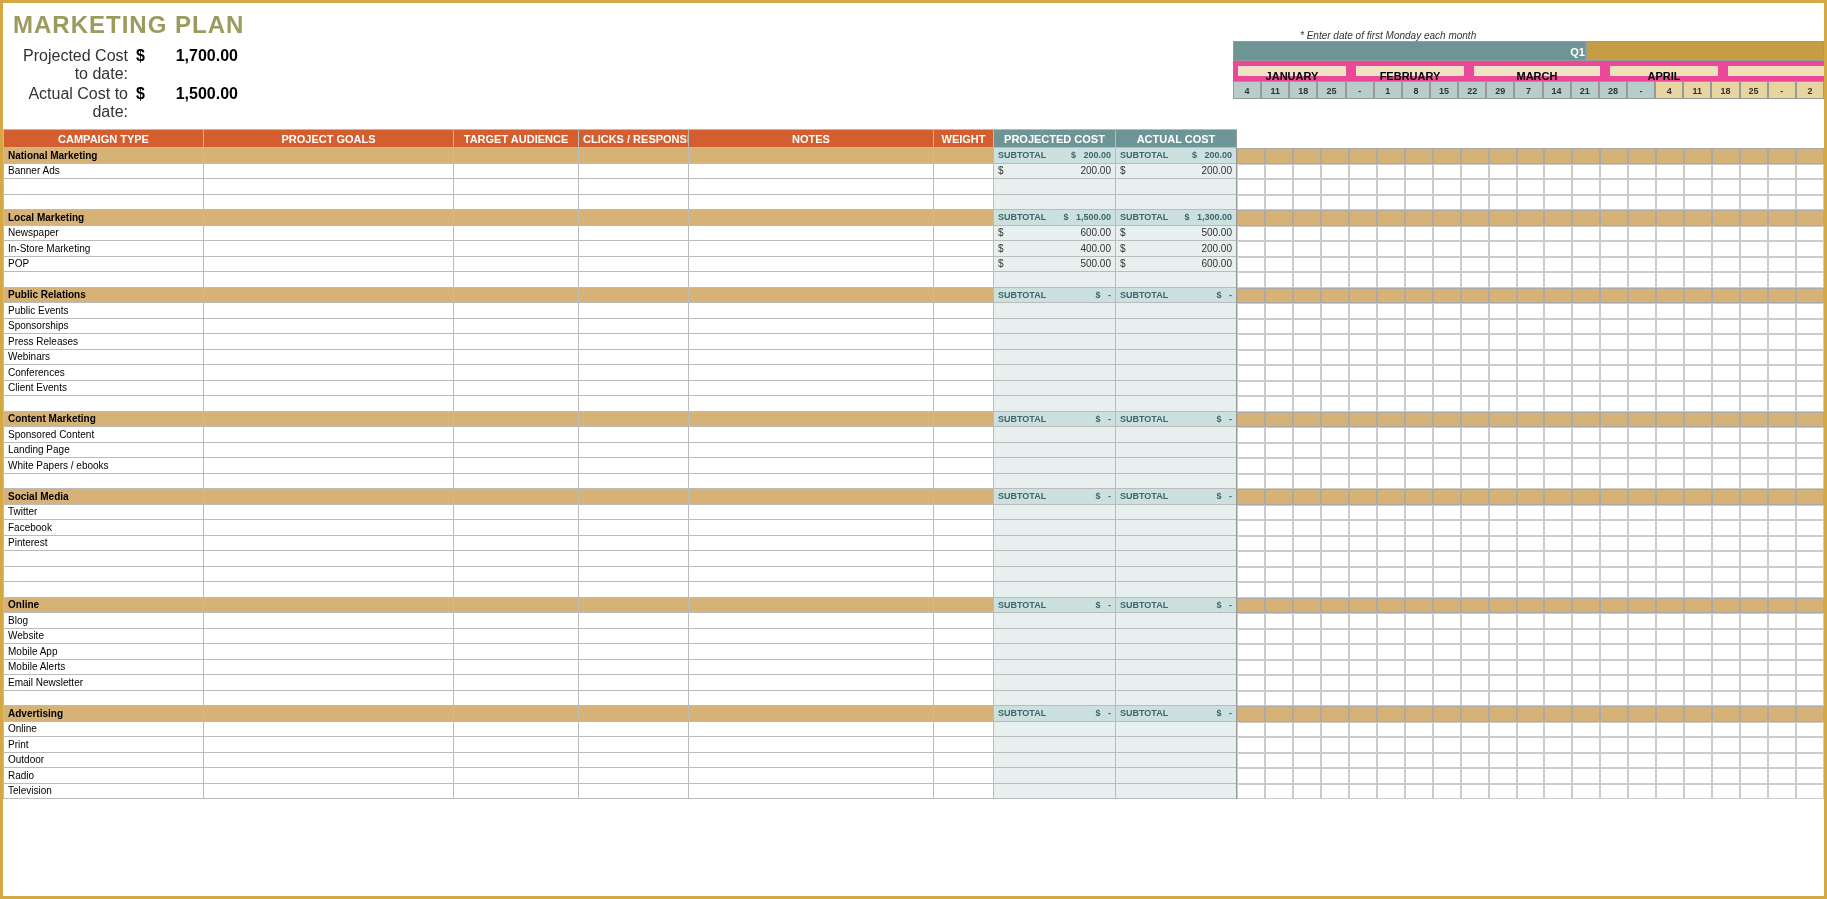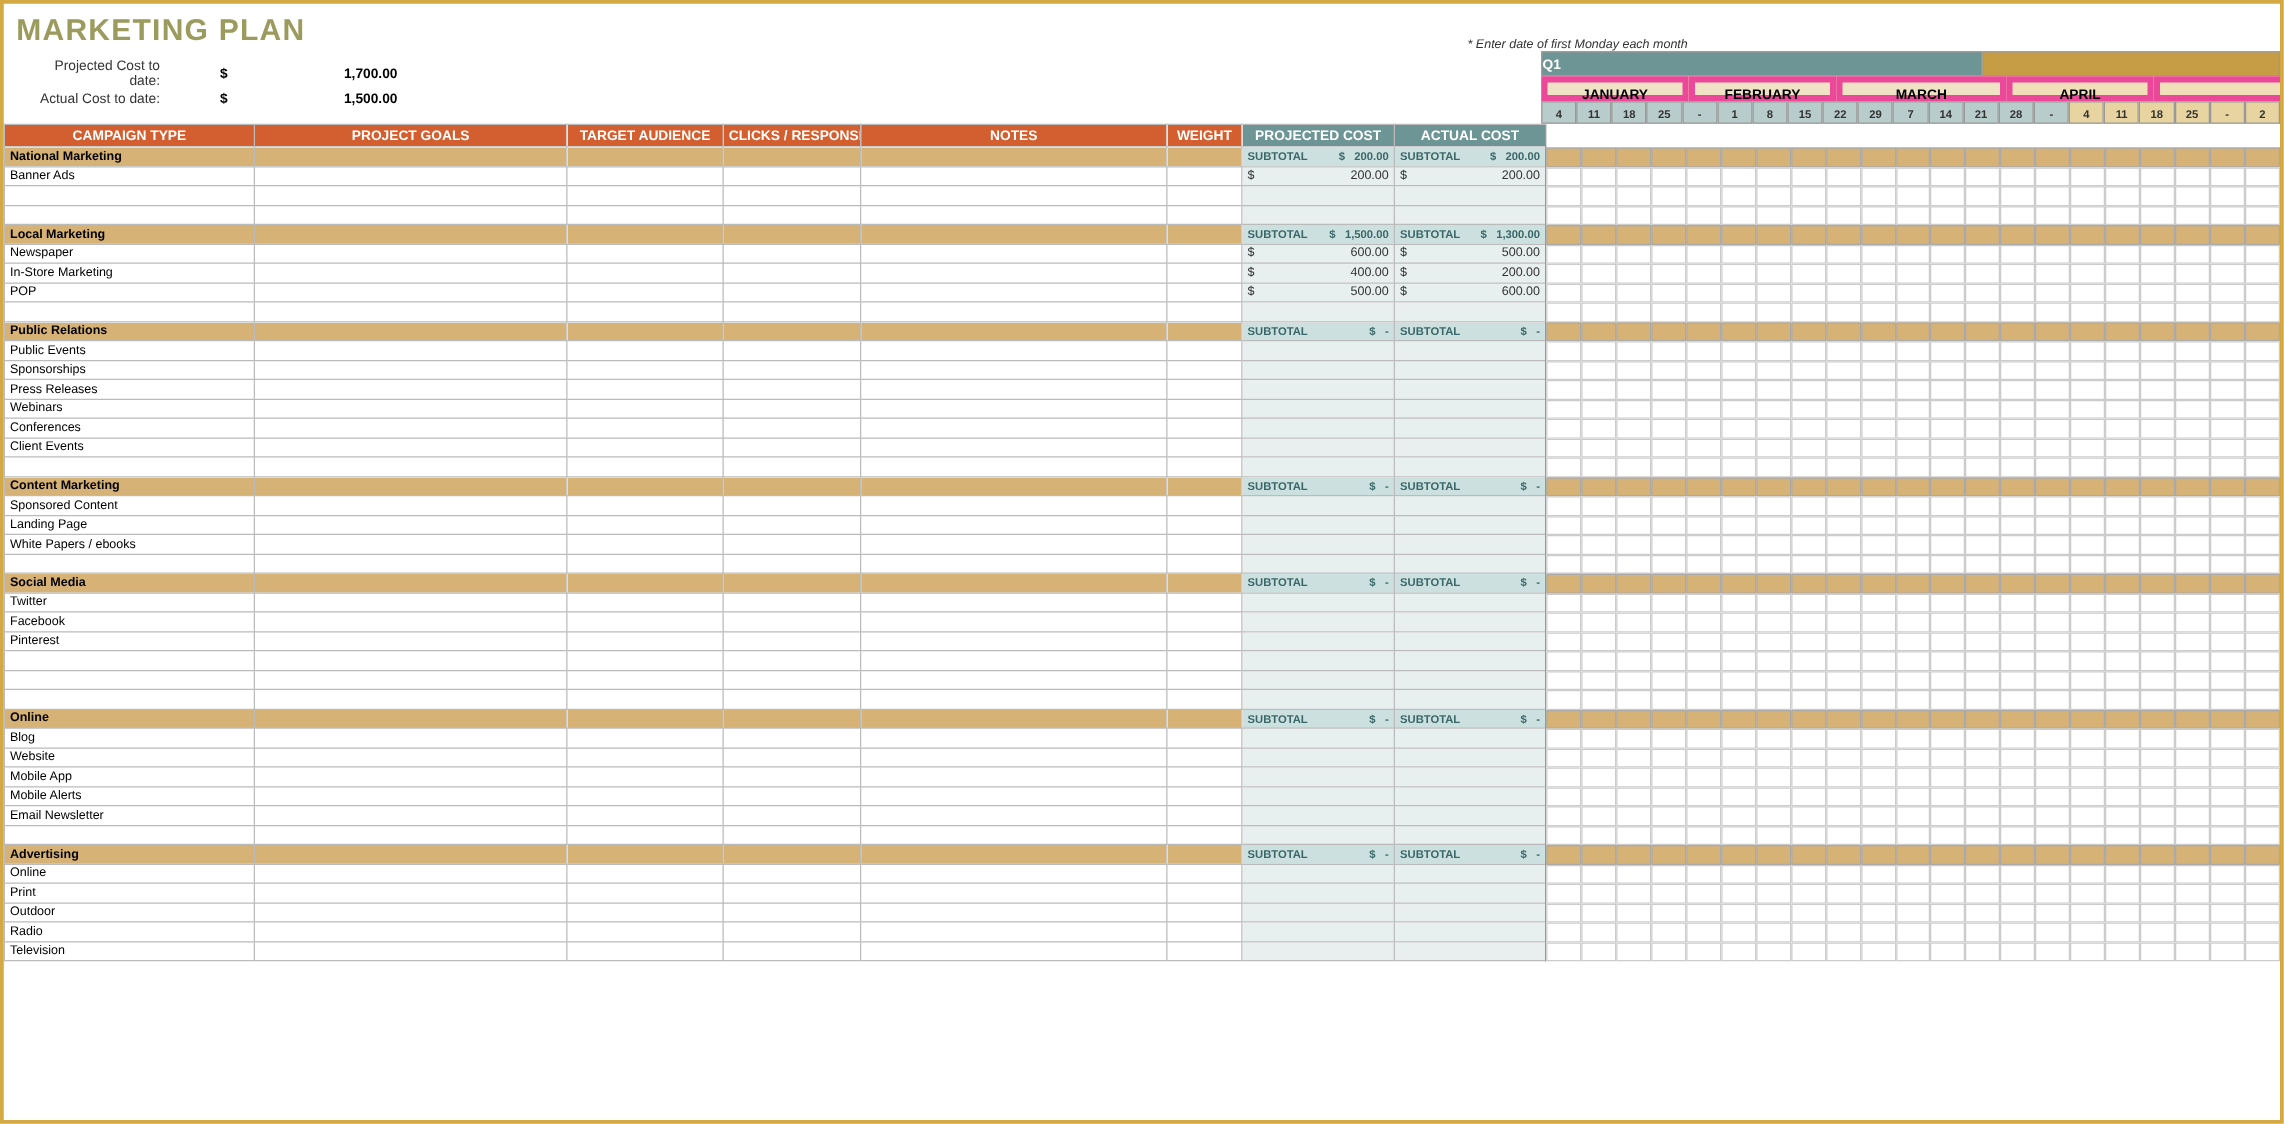--- a/index.html
+++ b/index.html
@@ -1,23 +1,23 @@
 <!DOCTYPE html>
 <html><head>
 <meta charset="utf-8">
 <style>
 * { box-sizing: border-box; margin: 0; padding: 0; }
 body { font-family: Arial, sans-serif; font-size: 11px; background: #fff; border: 3px solid #d4a843; width: 1827px; height: 899px; overflow: hidden; }
 .page-title { color: #9b9b5e; font-size: 24px; font-weight: bold; padding: 8px 10px 4px; letter-spacing: 1px; }
 .summary { padding: 4px 20px 6px; }
-.summary-row { display: flex; align-items: center; margin-bottom: 2px; font-size: 11px; gap: 40px; }
+.summary-row { display: flex; margin-bottom: 2px; font-size: 16px; }
 .summary-label { width: 105px; text-align: right; color: #333; }
 .summary-currency { width: 30px; text-align: left; padding-left: 8px; font-weight: bold; }
 .summary-value { width: 80px; text-align: right; font-weight: bold; }
-.date-hint { position: absolute; top: 30px; left: 1174px; font-size: 10px; font-style: italic; color: #333; }
+.date-hint { position: absolute; top: 30px; left: 1300px; font-size: 10px; font-style: italic; color: #333; }
 .container { display: flex; align-items: flex-end; }
 .left-pane { width: 1233px; }
 .right-pane { width: 591px; border-left: 1px solid #999; }
 table { border-collapse: collapse; width: 100%; table-layout: fixed; }
 td, th { border: 1px solid #bbb; height: 15.5px; padding: 0 4px; font-size: 10px; text-align: left; overflow: hidden; white-space: nowrap; }
 .hdr-row td { background: #d35e2f; color: #fff; font-weight: bold; text-align: center; height: 18px; font-size: 11px; }
 .section-row td { background: #d7b277; font-weight: bold; color: #000; }
 .section-row td.cost-sub { background: #cce0df; text-align: right; font-weight: bold; color: #3a6768; font-size: 9px; }
 .section-row td.cost-sub .st-label { float: left; }
 .data-row td { background: #fff; }
@@ -28,21 +28,21 @@
 .col-campaign { width: 200px; }
 .col-goals { width: 250px; }
 .col-audience { width: 125px; }
 .col-clicks { width: 110px; }
 .col-notes { width: 245px; }
 .col-weight { width: 60px; }
 .col-proj { width: 122px; }
 .col-actual { width: 121px; }
 
 .cal-q1 { display: flex; }
-.cal-q1-cell { background: #6e9595; color: #fff; font-weight: bold; text-align: left; height: 20px; line-height: 20px; border: 1px solid #999; flex: 1; }
+.cal-q1-cell { background: #6e9595; color: #fff; font-weight: bold; text-align: right; height: 20px; line-height: 20px; border: 1px solid #999; flex: 1; }
 .cal-q1-spacer { width: 238px; background: #c69c45; border: 1px solid #999; height: 20px; }
 .cal-months { display: flex; }
 .cal-month { flex: 1; background: #efe2c5; font-weight: bold; text-align: center; height: 20px; line-height: 20px; border: 5px solid #ec4899; font-size: 11px; }
 .cal-month.apr { background: #f0dfb8; }
 .cal-days { display: flex; height: 18px; }
 .cal-day { flex: 1; background: #b8cccb; text-align: center; font-weight: bold; font-size: 9px; line-height: 18px; border: 1px solid #999; color: #333; }
 .cal-day.apr { background: #e8d4a0; }
 .grid-row { display: flex; height: 15.5px; }
 .grid-cell { flex: 1; border: 1px solid #ccc; background: #fff; }
 .grid-row.section .grid-cell { background: #d7b277; border: 1px solid #aaa; }

